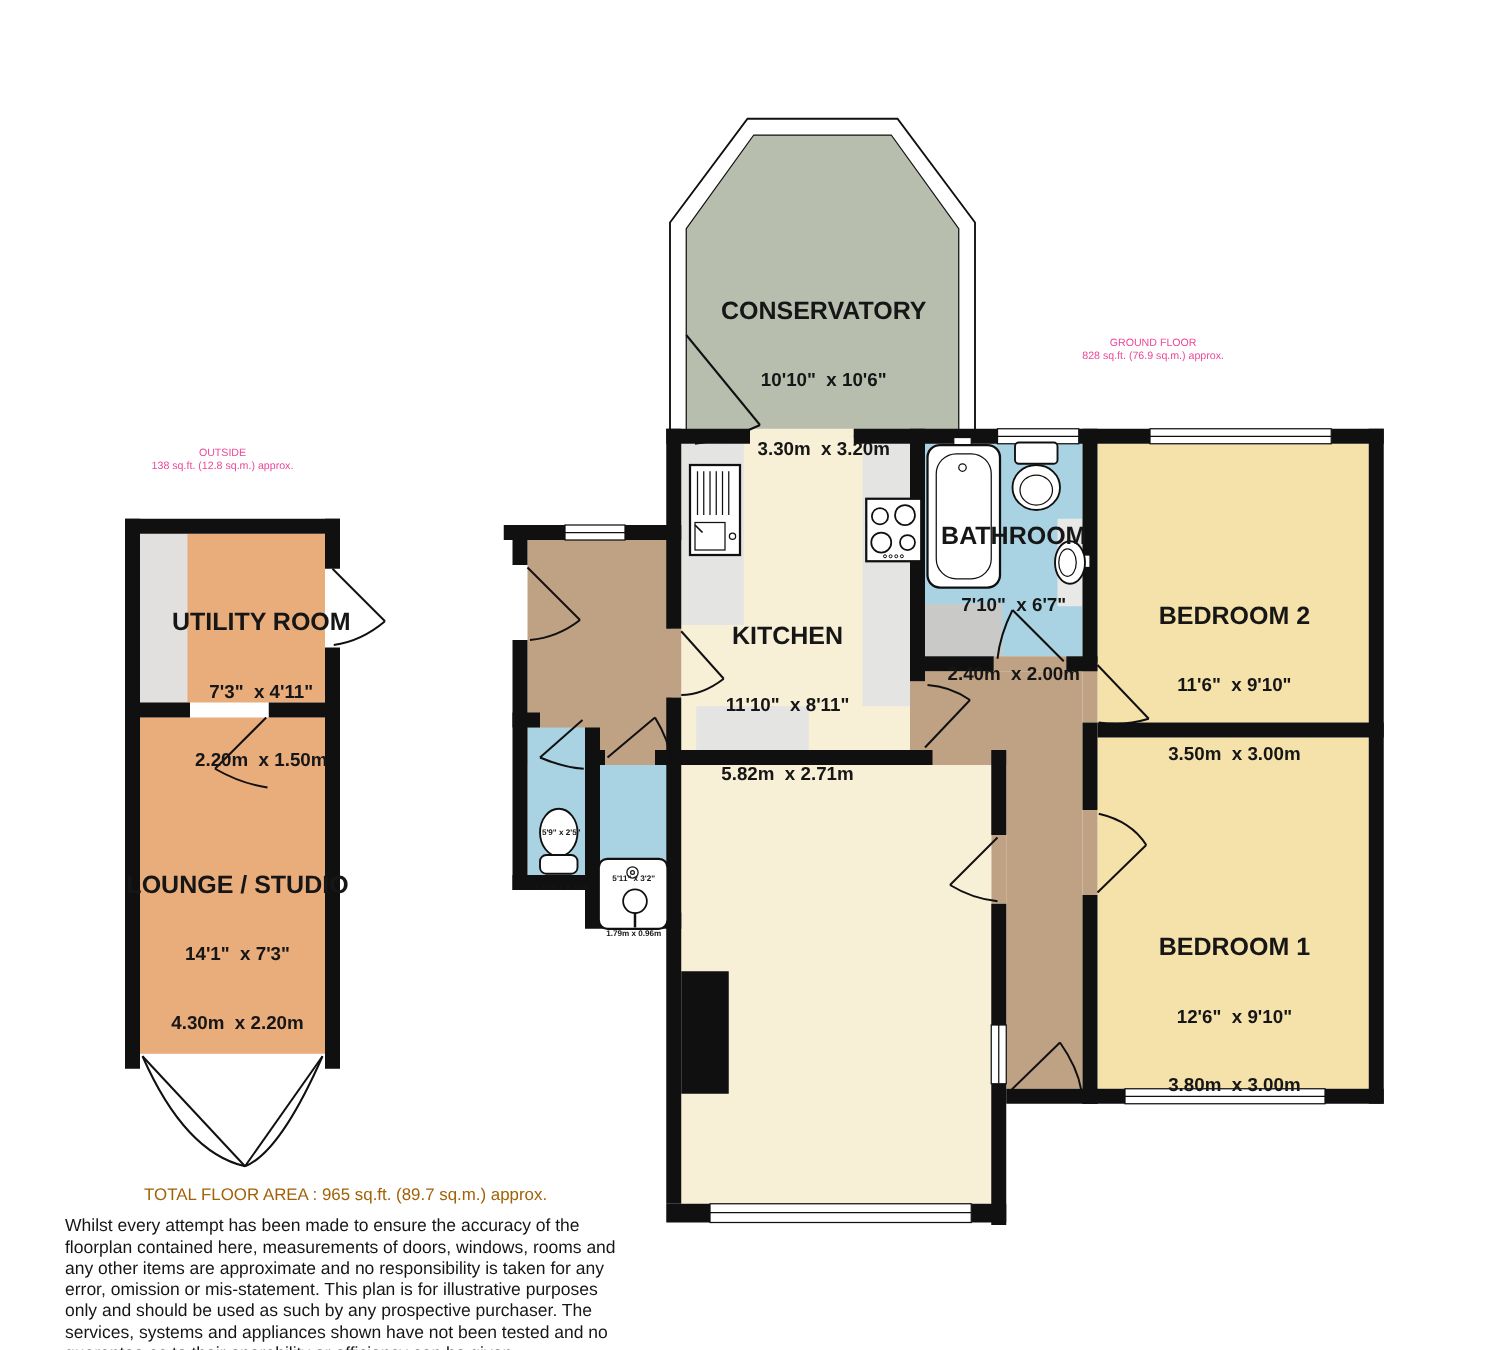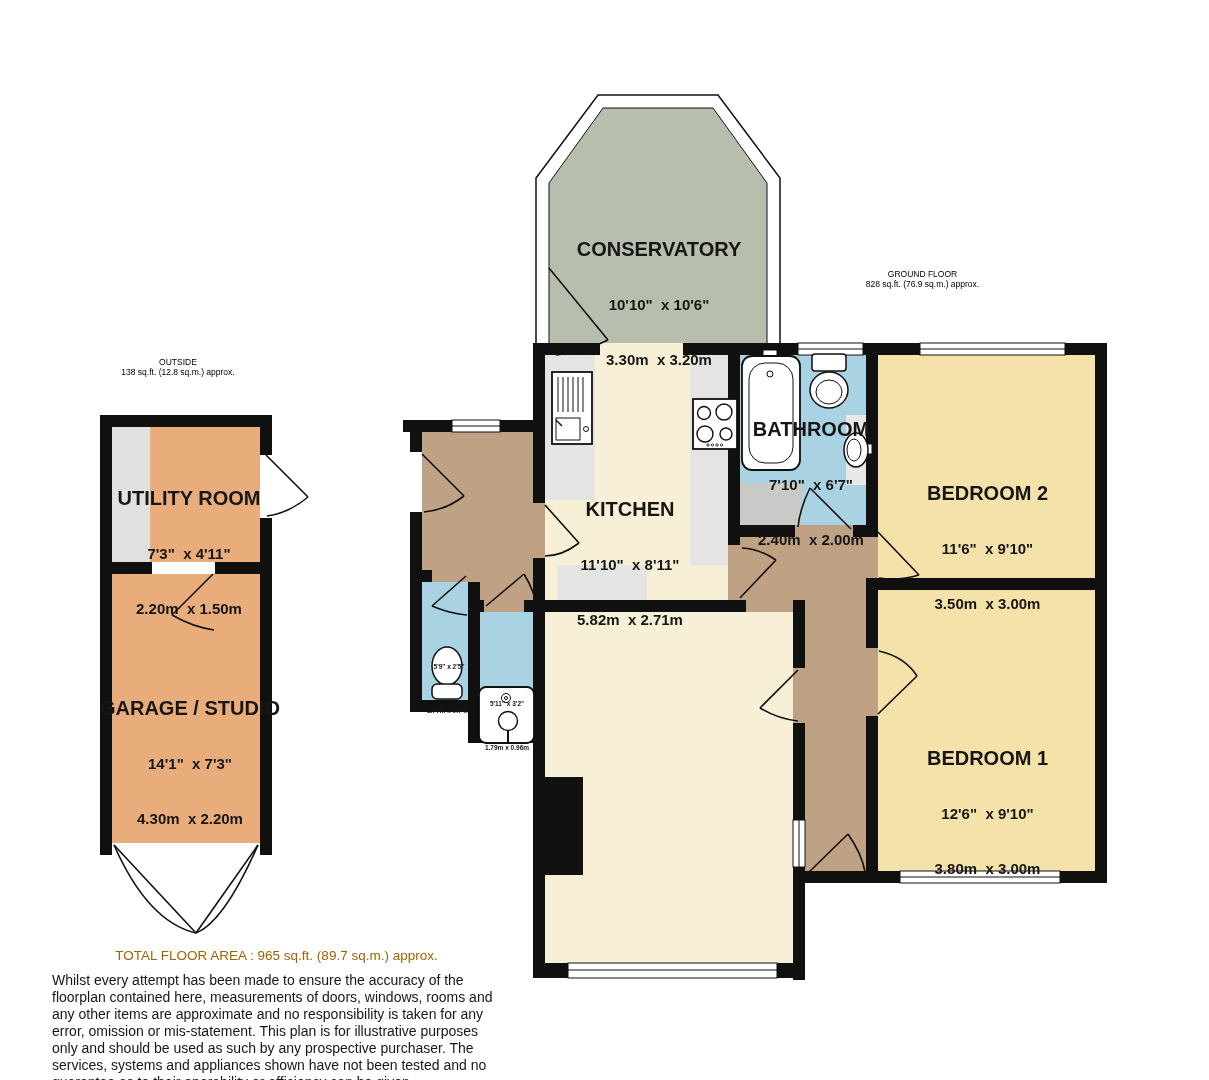--- a/index.html
+++ b/index.html
@@ -4,21 +4,21 @@
 <style>
   html,body{margin:0;padding:0;background:#fff;}
   .plan{position:relative;width:1209px;height:1080px;background:#fff;overflow:hidden;
         font-family:"Liberation Sans", sans-serif;}
   svg{position:absolute;left:0;top:0;}
   .lbl{position:absolute;text-align:center;color:#161616;font-weight:bold;white-space:pre;}
   .lbl .nm{font-size:20px;line-height:19px;}
   .lbl .dim{font-size:15px;line-height:19px;}
   .tiny{position:absolute;text-align:center;color:#161616;font-weight:bold;white-space:pre;}
   .tiny div{font-size:6.5px;line-height:7.5px;}
-  .hdr{position:absolute;text-align:center;color:#000000;font-weight:normal;}
+  .hdr{position:absolute;text-align:center;color:#ec4899;font-weight:normal;}
   .hdr div{font-size:8.5px;line-height:10px;}
   .total{position:absolute;text-align:center;color:#a16207;font-size:13.5px;}
   .legal{position:absolute;text-align:left;color:#161616;font-size:14px;line-height:1.22;}
 </style>
 </head>
 <body>
 
 <div class="plan">
 
 <svg width="1209" height="1080" viewBox="0 0 1209 1080">
@@ -293,28 +293,28 @@
   <div class="dim">3.50m  x 3.00m</div>
 </div>
 
 <div class="lbl" style="left:880px;top:713px;width:215px;">
   <div class="nm">BEDROOM 1</div>
   <div class="dim">12'6"  x 9'10"</div>
   <div class="dim">3.80m  x 3.00m</div>
 </div>
 
 
-<div class="lbl" style="left:100px;top:453px;width:178px;">
+<div class="lbl" style="left:100px;top:453px;width:178px;padding-left:20px;">
   <div class="nm">UTILITY ROOM</div>
   <div class="dim">7'3"  x 4'11"</div>
   <div class="dim">2.20m  x 1.50m</div>
 </div>
 
 <div class="lbl" style="left:95px;top:663px;width:190px;">
-  <div class="nm">GARAGE / STUDIO</div>
+  <div class="nm">LOUNGE / STUDIO</div>
   <div class="dim">14'1"  x 7'3"</div>
   <div class="dim">4.30m  x 2.20m</div>
 </div>
 
 <div class="tiny" style="left:422px;top:627px;width:54px;">
   <div>5'9" x 2'5"</div>
   <div>1.77m x 0.74m</div>
 </div>
 
 <div class="tiny" style="left:475px;top:664px;width:64px;">

